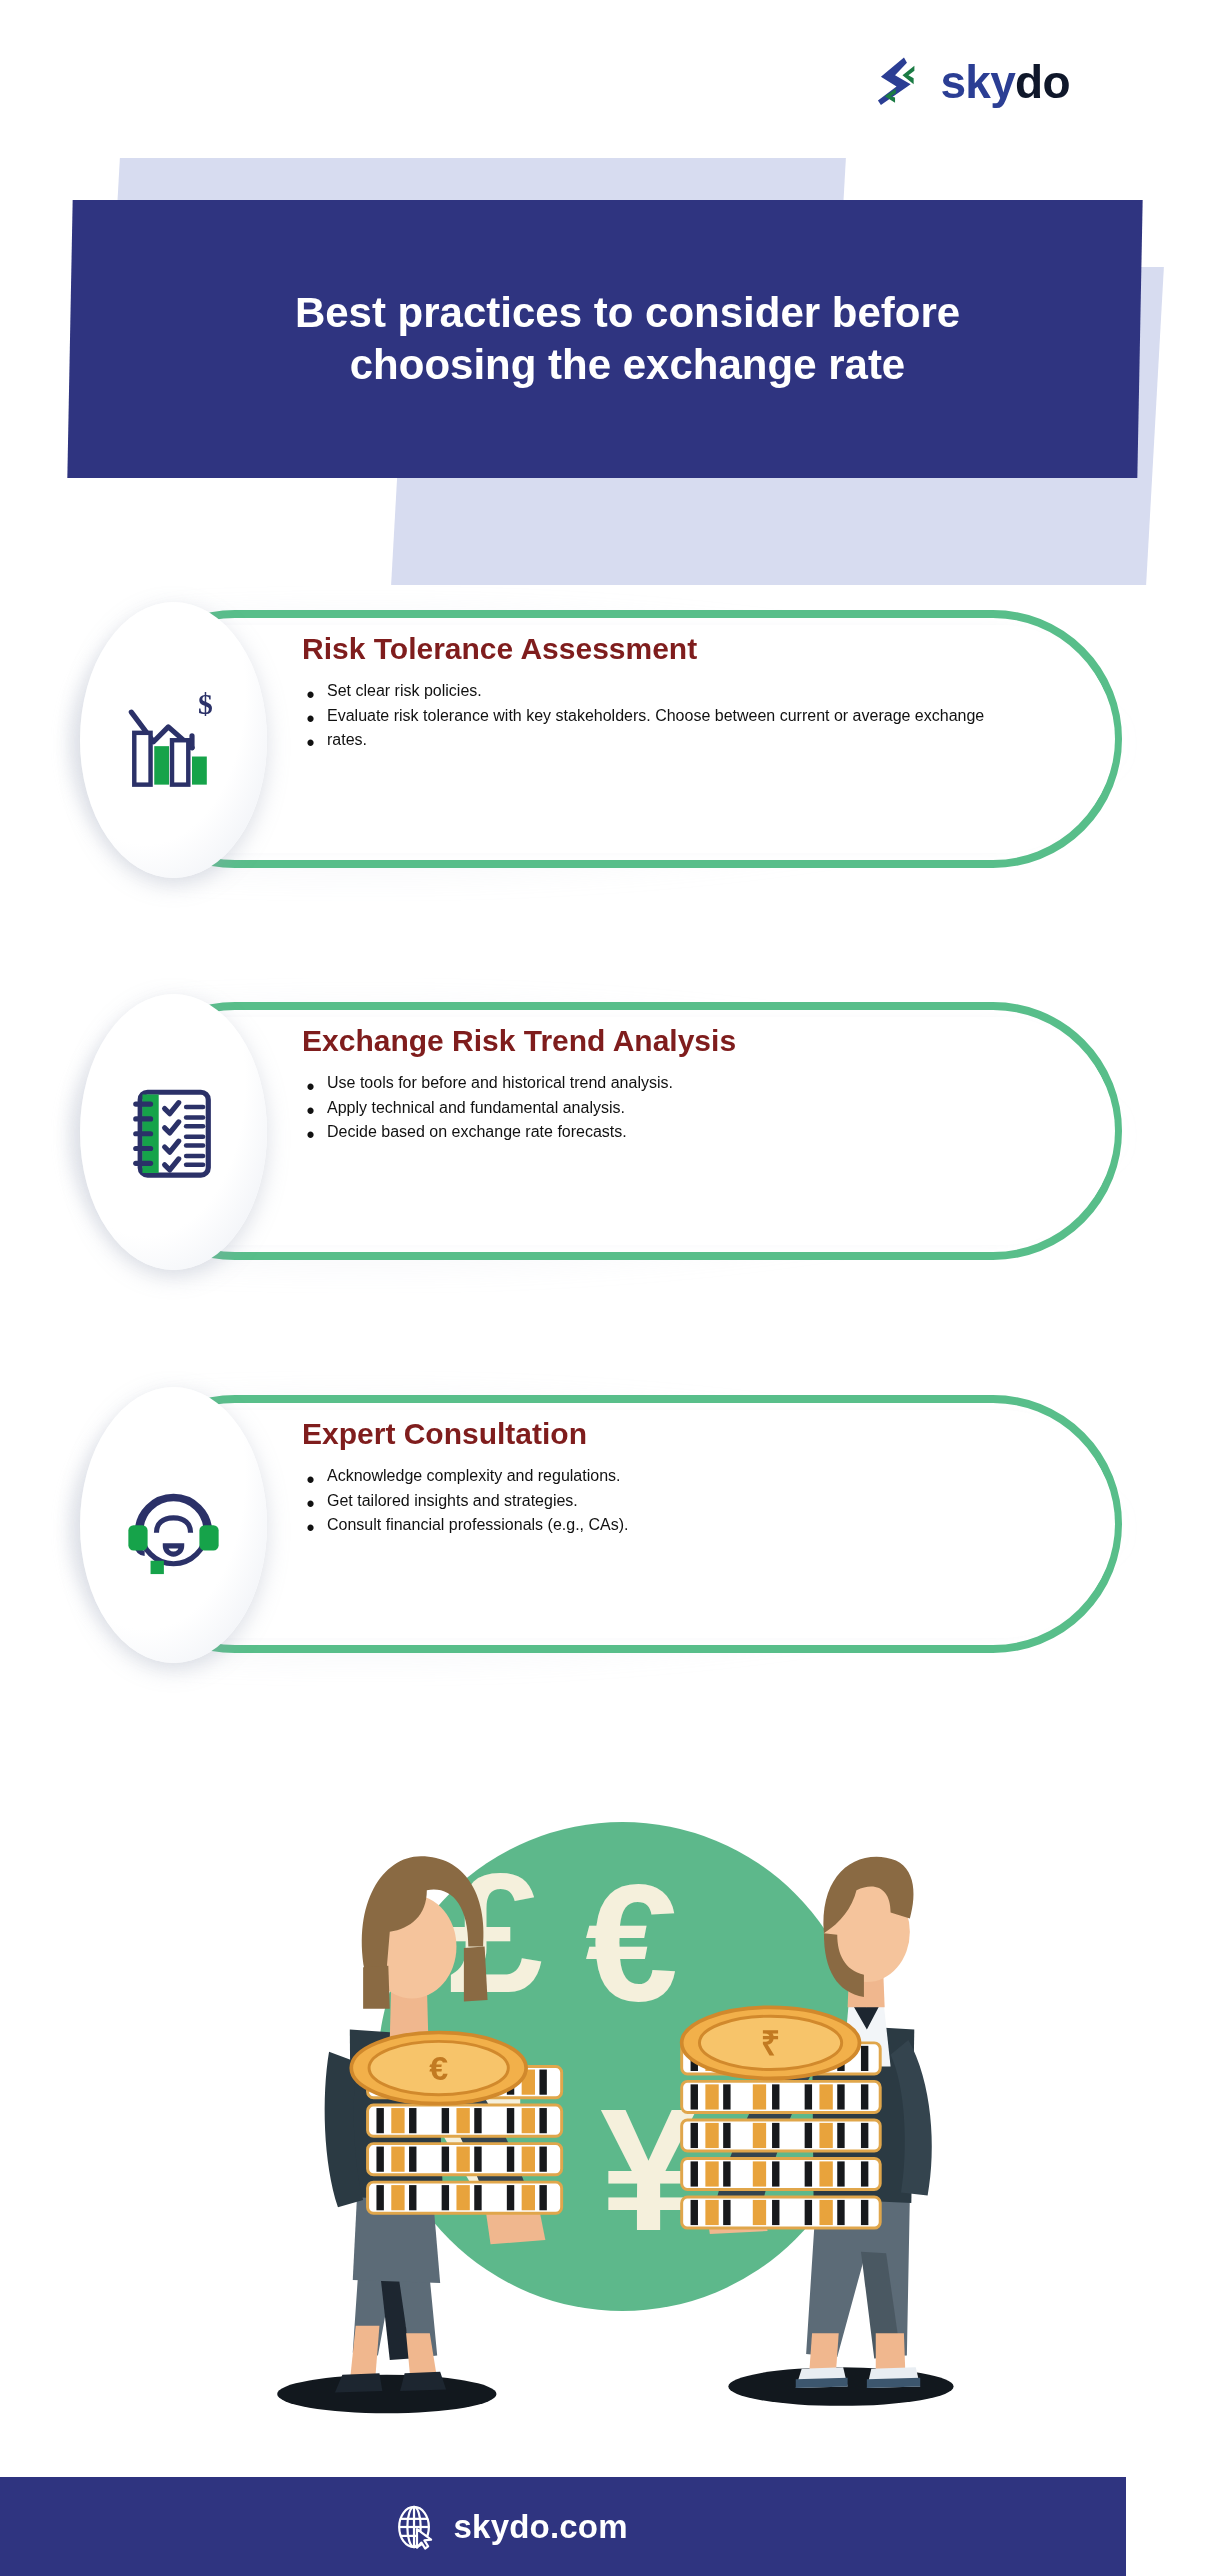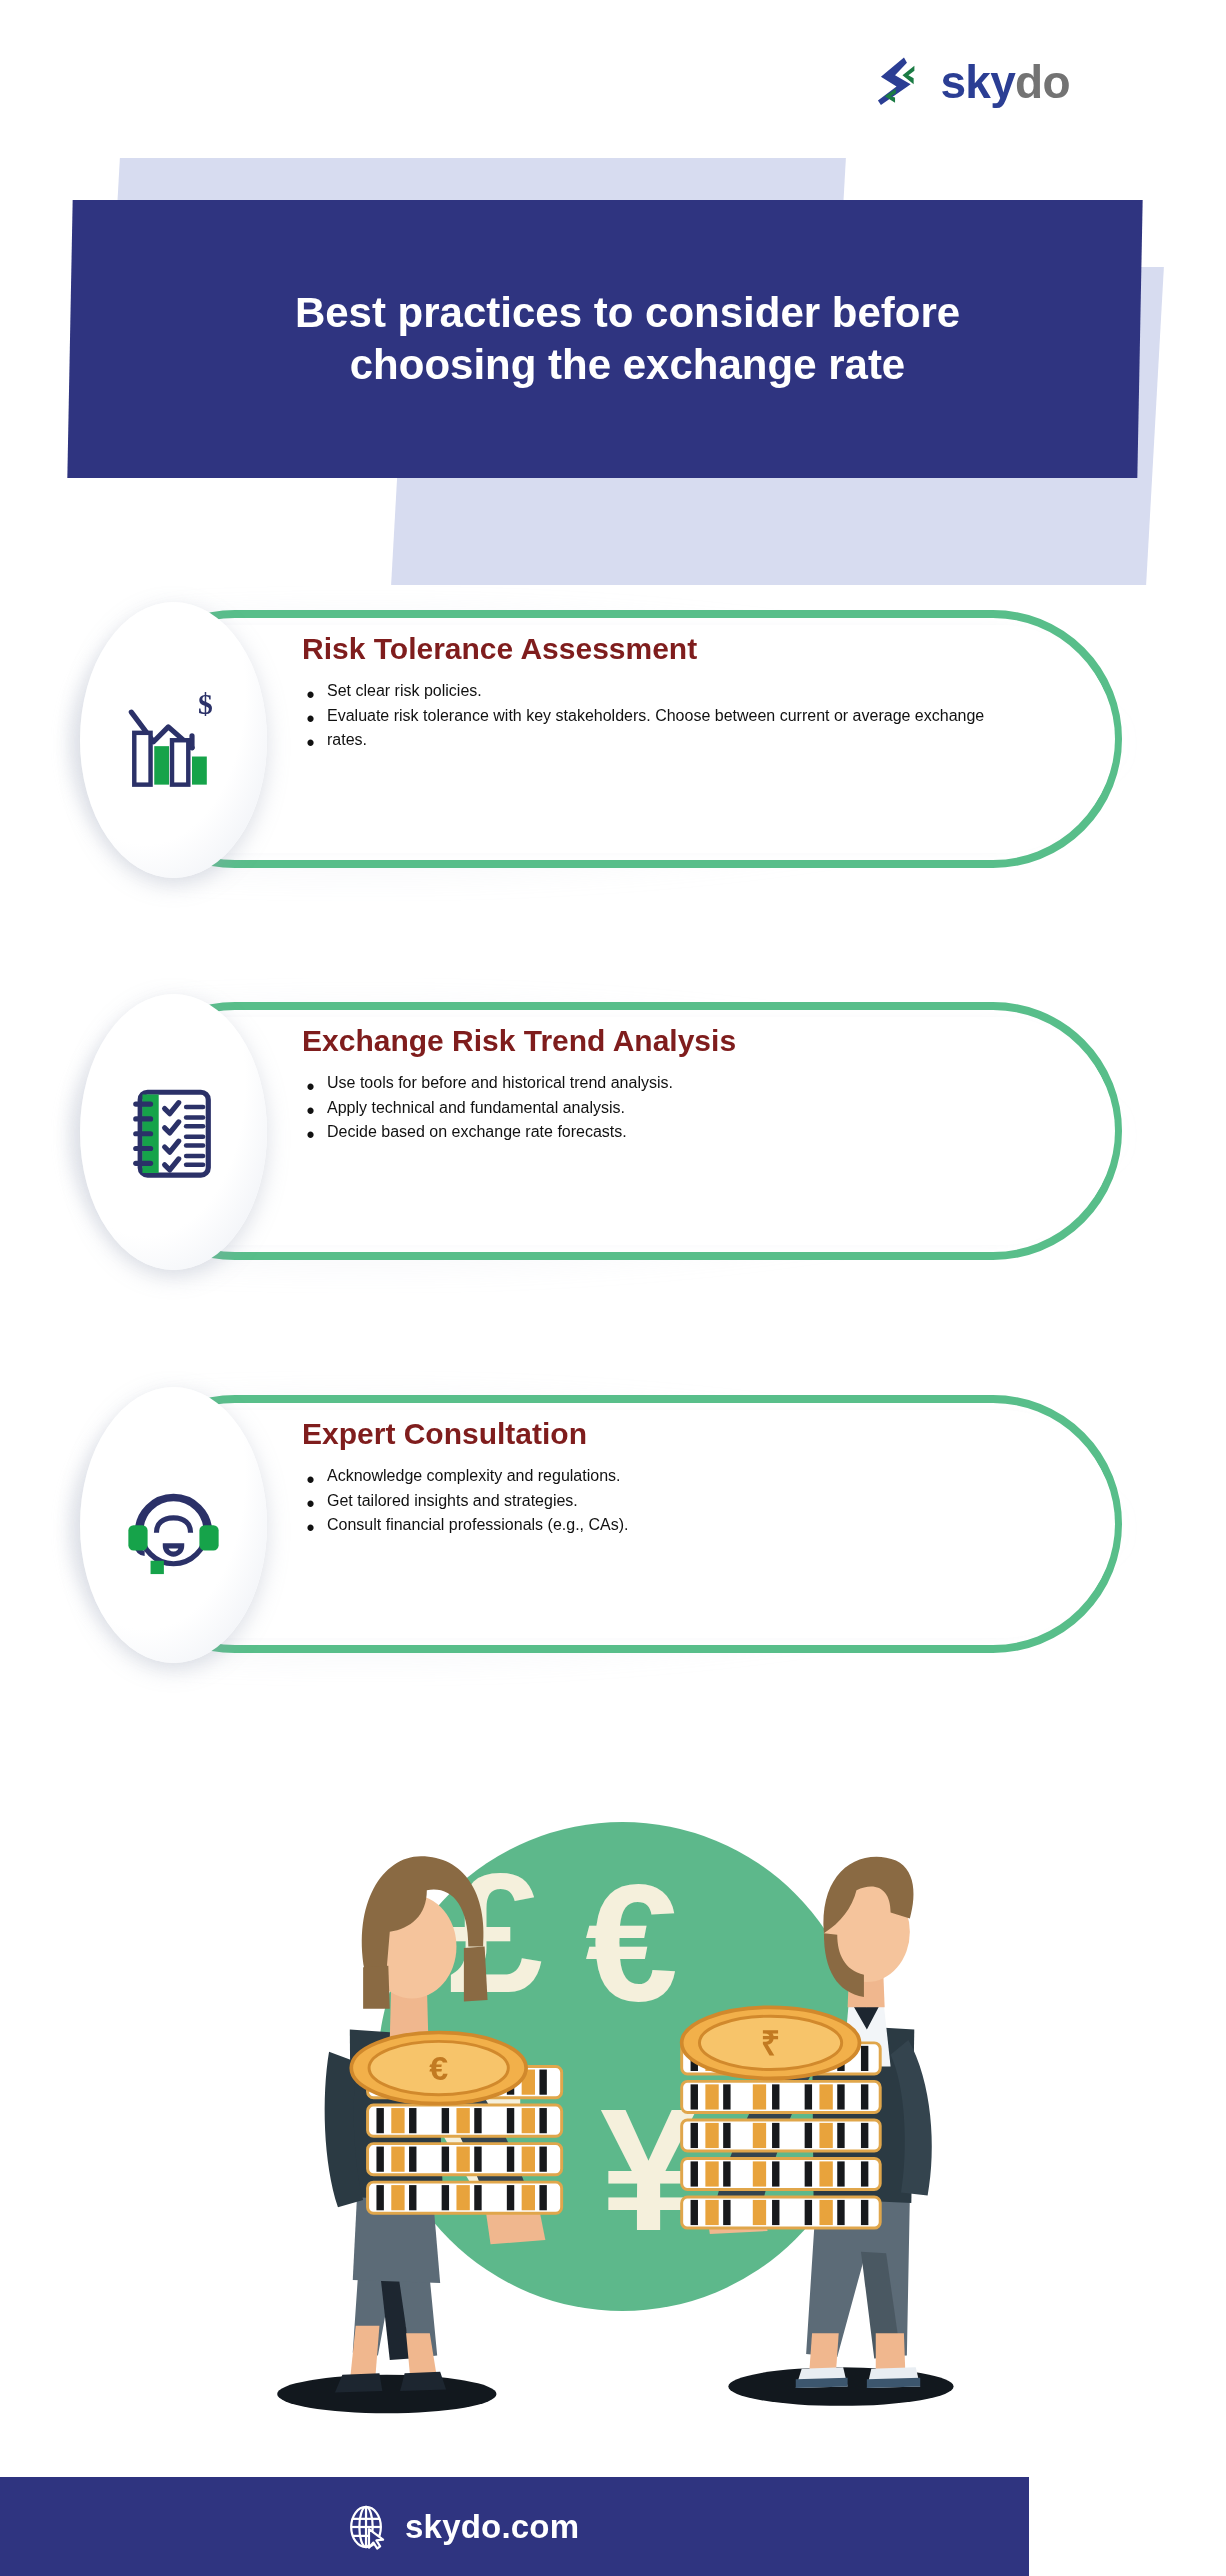--- a/index.html
+++ b/index.html
@@ -12,21 +12,21 @@
   }
 
   
   .logo {
     position:absolute; left:872px; top:53px;
     display:flex; align-items:center; gap:10.4px;
   }
   .logo-mark { width:58px; height:58px; display:block; }
   .logo-word { font-size:46px; font-weight:700; letter-spacing:-0.7px; line-height:1; }
   .logo-sky { color:#2B3E94; }
-  .logo-do  { color:#737373; }
+  .logo-do  { color:#0f172a; }
 
   
   .header-wrap { position:absolute; left:0; top:137px; width:1227px; height:378px; }
   .hdr-shape-a {
     position:absolute; left:111px; top:21px; width:726px; height:318px;
     background:#D7DCF0;
     transform:skewX(-3.2deg);
   }
   .hdr-shape-b {
     position:absolute; left:400px; top:130px; width:755px; height:318px;
@@ -100,21 +100,21 @@
     content:"\2022"; position:absolute; left:4.4px; top:-1.5px;
     font-size:23px; color:#111111;
   }
 
   
   .illu { position:absolute; left:252px; top:1748px; width:726px; height:689px; }
   .illu svg { width:100%; height:100%; display:block; }
 
   
   .footer {
-    position:absolute; left:0; bottom:0; width:1029px; height:99px;
+    position:absolute; left:0; bottom:0; width:1126px; height:99px;
     background:#2F3480;
     display:flex; align-items:center; justify-content:center; gap:16.3px;
   }
   .footer-inner { display:flex; align-items:center; gap:16.3px; margin-right:104px; }
   .footer-globe { width:43px; height:46px; display:block; }
   .footer-url { color:#ffffff; font-size:33px; font-weight:600; letter-spacing:0.2px; }
 </style>
 </head>
 <body>
 

